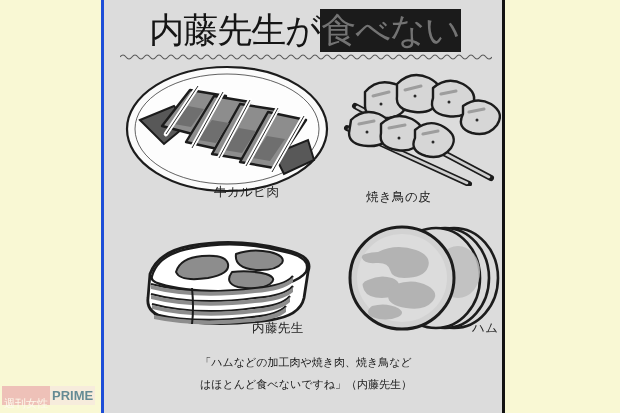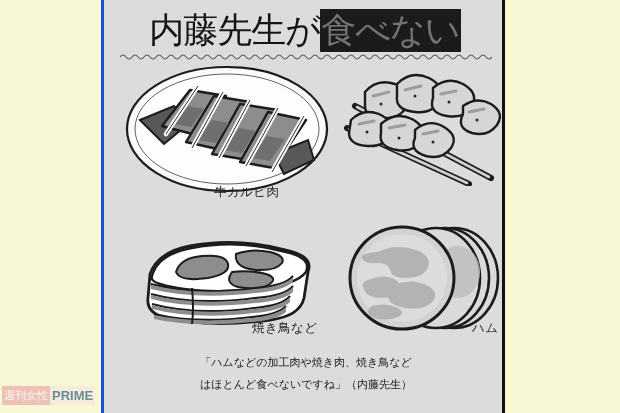--- a/index.html
+++ b/index.html
@@ -64,21 +64,21 @@
 
   
   .wm{
     position:absolute;left:2px;top:386px;
     height:19px;display:flex;align-items:stretch;
     opacity:.62;
   }
   .wm-a{
     background:#e8a0a8;color:#fffafa;
     font-size:11px;line-height:19px;
-    padding:0 2px;letter-spacing:0px;
+    padding:8px 2px;letter-spacing:0px;
     font-family:"DejaVu Sans","Liberation Sans",sans-serif;
   }
   .wm-b{
     background:#f6e6e2;color:#0c4a6e;
     font-size:13px;line-height:19px;font-weight:700;
     padding:0 2px;letter-spacing:0px;
     font-family:"Liberation Sans",sans-serif;
   }
 </style>
 </head>
@@ -179,20 +179,21 @@
           <circle cx="40" cy="38" r="1.5"></circle>
             <circle cx="74" cy="30" r="1.5"></circle>
           <circle cx="108" cy="36" r="1.5"></circle>
             <circle cx="136" cy="54" r="1.5"></circle>
           <circle cx="26" cy="66" r="1.5"></circle>
             <circle cx="58" cy="72" r="1.5"></circle>
           <circle cx="92" cy="76" r="1.5"></circle>
         </g>
       </svg>
     </div>
+    <div class="cap" style="left:262px;top:189px;">焼き鳥の皮</div>
 
     <div class="fig" style="left:28px;top:228px;">
       <svg width="190" height="105" viewBox="0 0 190 105">
 
         <path d="M18,46 q8,-22 40,-28 q46,-9 96,4 q28,6 22,22 l-4,26 q-4,18 -34,22 q-60,8 -104,-2 q-20,-5 -18,-20 z" fill="#ffffff" stroke="#1c1c1c" stroke-width="2.8" stroke-linejoin="round"></path>
 
         <path d="M20,48 q6,-22 40,-28 q46,-9 94,4 q26,6 20,20 q-10,14 -58,18 q-56,4 -88,-6 q-10,-3 -8,-8 z" fill="#ffffff" stroke="#1c1c1c" stroke-width="2.4"></path>
 
         <g fill="#8d8d8d" stroke="#1c1c1c" stroke-width="2" stroke-linejoin="round">
           <path d="M44,44 q4,-14 26,-16 q24,-2 26,8 q2,10 -20,14 q-28,4 -32,-6 z"></path>
@@ -209,21 +210,21 @@
         <g fill="#8d8d8d">
           <path d="M19,57 q44,11 104,4 q30,-3 38,-12 l0,5 q-10,9 -38,11 q-60,7 -104,-4 z"></path>
           <path d="M19,67 q44,11 104,4 q30,-3 38,-12 l0,5 q-10,9 -38,11 q-60,7 -104,-4 z"></path>
           <path d="M20,77 q44,11 102,4 q28,-3 36,-12 l0,5 q-9,9 -36,11 q-58,7 -102,-4 z"></path>
           <path d="M22,87 q42,9 98,3 q26,-3 34,-11 l0,5 q-9,8 -34,10 q-56,6 -98,-3 z"></path>
         </g>
 
         <path d="M60,60 q2,20 0,36" stroke="#1c1c1c" stroke-width="2" fill="none"></path>
       </svg>
     </div>
-    <div class="cap" style="left:148px;top:320px;">焼き鳥など</div>
+    <div class="cap" style="left:148px;top:320px;">内藤先生</div>
 
     <div class="fig" style="left:238px;top:222px;">
       <svg width="165" height="115" viewBox="0 0 165 115">
 
         <g stroke="#1c1c1c" stroke-width="2.6" fill="#dadada">
           <ellipse cx="112" cy="56" rx="44" ry="50"></ellipse>
           <ellipse cx="103" cy="56" rx="44" ry="50"></ellipse>
           <ellipse cx="94" cy="56" rx="44" ry="50"></ellipse>
         </g>
         <g fill="#bdbdbd" opacity="0.85">

